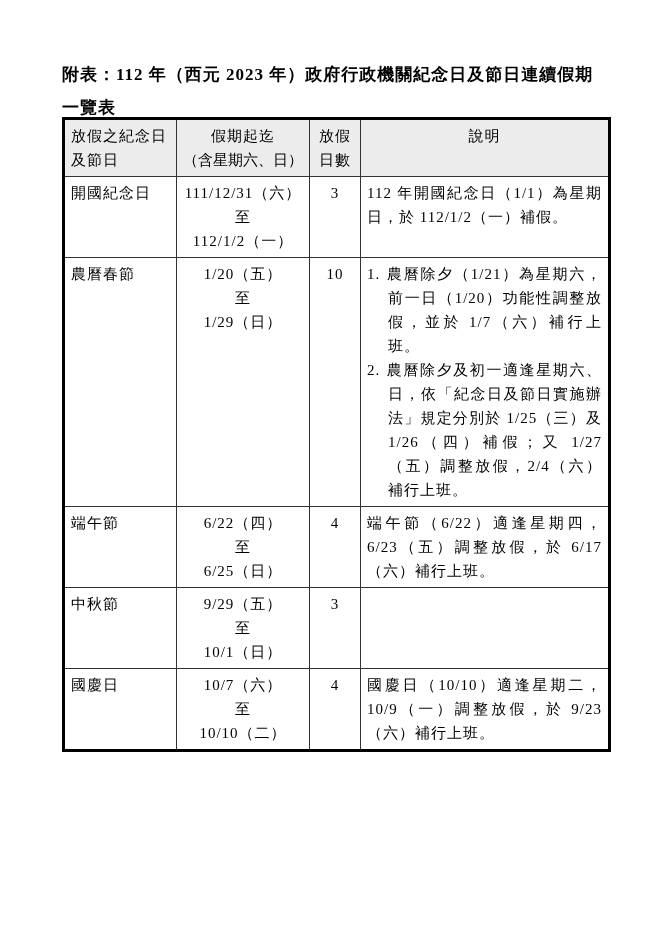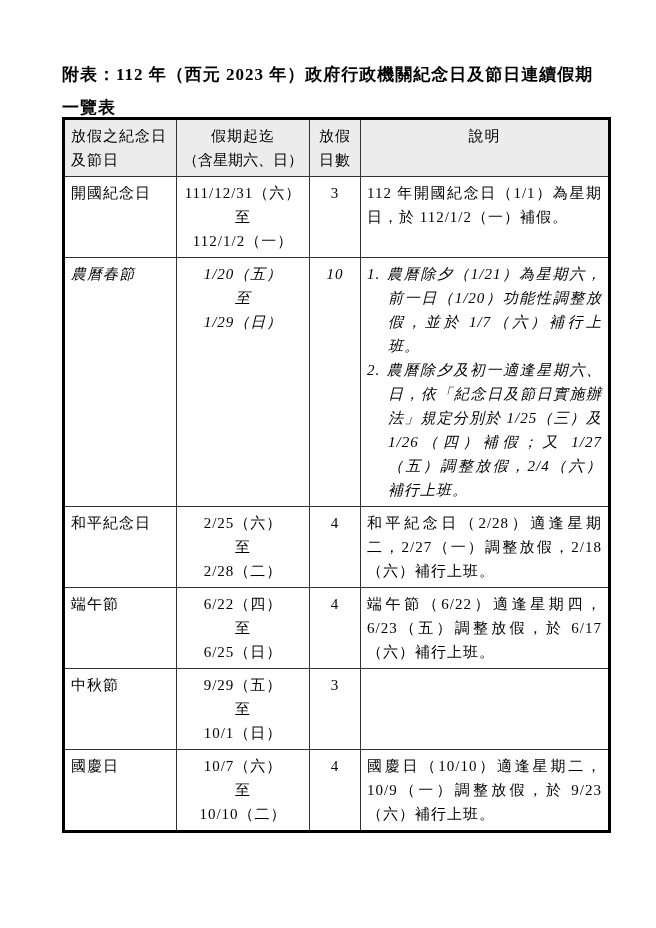--- a/index.html
+++ b/index.html
@@ -65,21 +65,21 @@
   .cell-dates { text-align: center; padding-left: 2px; padding-right: 2px; }
   .cell-dates .date-line { display: block; }
   .cell-days { text-align: center; }
   .cell-notes { text-align: justify; letter-spacing: 0.5px; }
   .cell-notes .note { text-align: justify; }
   .cell-notes.numbered .note { padding-left: 21px; text-indent: -21px; }
   .note-num { margin-right: 6px; }
   .note-num:empty { display: none; margin: 0; }
 
   tr.r1 td { height: 63px; margin-top: 48px; }
-  tr.r2 td { height: 185px; font-style: italic; }
+  tr.r2 td { height: 185px; }
   tr.r3 td { height: 67px; }
   tr.r4 td { height: 65px; }
   tr.r5 td { height: 66px; font-family: Liberation Serif, serif; }
   tr.r6 td { height: 65px; }
   tr.r7 td { height: 68px; }
 </style>
 </head>
 <body>
 
 <div class="page">
@@ -135,32 +135,20 @@
           <span class="date-line">至</span>
           <span class="date-line">1/29（日）</span>
         </td>
         <td class="cell-days">10</td>
         <td class="cell-notes numbered">
           <div class="note"><span class="note-num">1.</span><span class="note-text">農曆除夕（1/21）為星期六，前一日（1/20）功能性調整放假，並於 1/7（六）補行上班。</span></div>
           <div class="note"><span class="note-num">2.</span><span class="note-text">農曆除夕及初一適逢星期六、日，依「紀念日及節日實施辦法」規定分別於 1/25（三）及 1/26（四）補假；又 1/27（五）調整放假，2/4（六）補行上班。</span></div>
         </td>
       </tr>
 
-      <tr class="r3">
-        <td class="cell-name">和平紀念日</td>
-        <td class="cell-dates">
-          <span class="date-line">2/25（六）</span>
-          <span class="date-line">至</span>
-          <span class="date-line">2/28（二）</span>
-        </td>
-        <td class="cell-days">4</td>
-        <td class="cell-notes">
-          <div class="note"><span class="note-text">和平紀念日（2/28）適逢星期二，2/27（一）調整放假，2/18（六）補行上班。</span></div>
-        </td>
-      </tr>
 
 
       <tr class="r5">
         <td class="cell-name">端午節</td>
         <td class="cell-dates">
           <span class="date-line">6/22（四）</span>
           <span class="date-line">至</span>
           <span class="date-line">6/25（日）</span>
         </td>
         <td class="cell-days">4</td>

